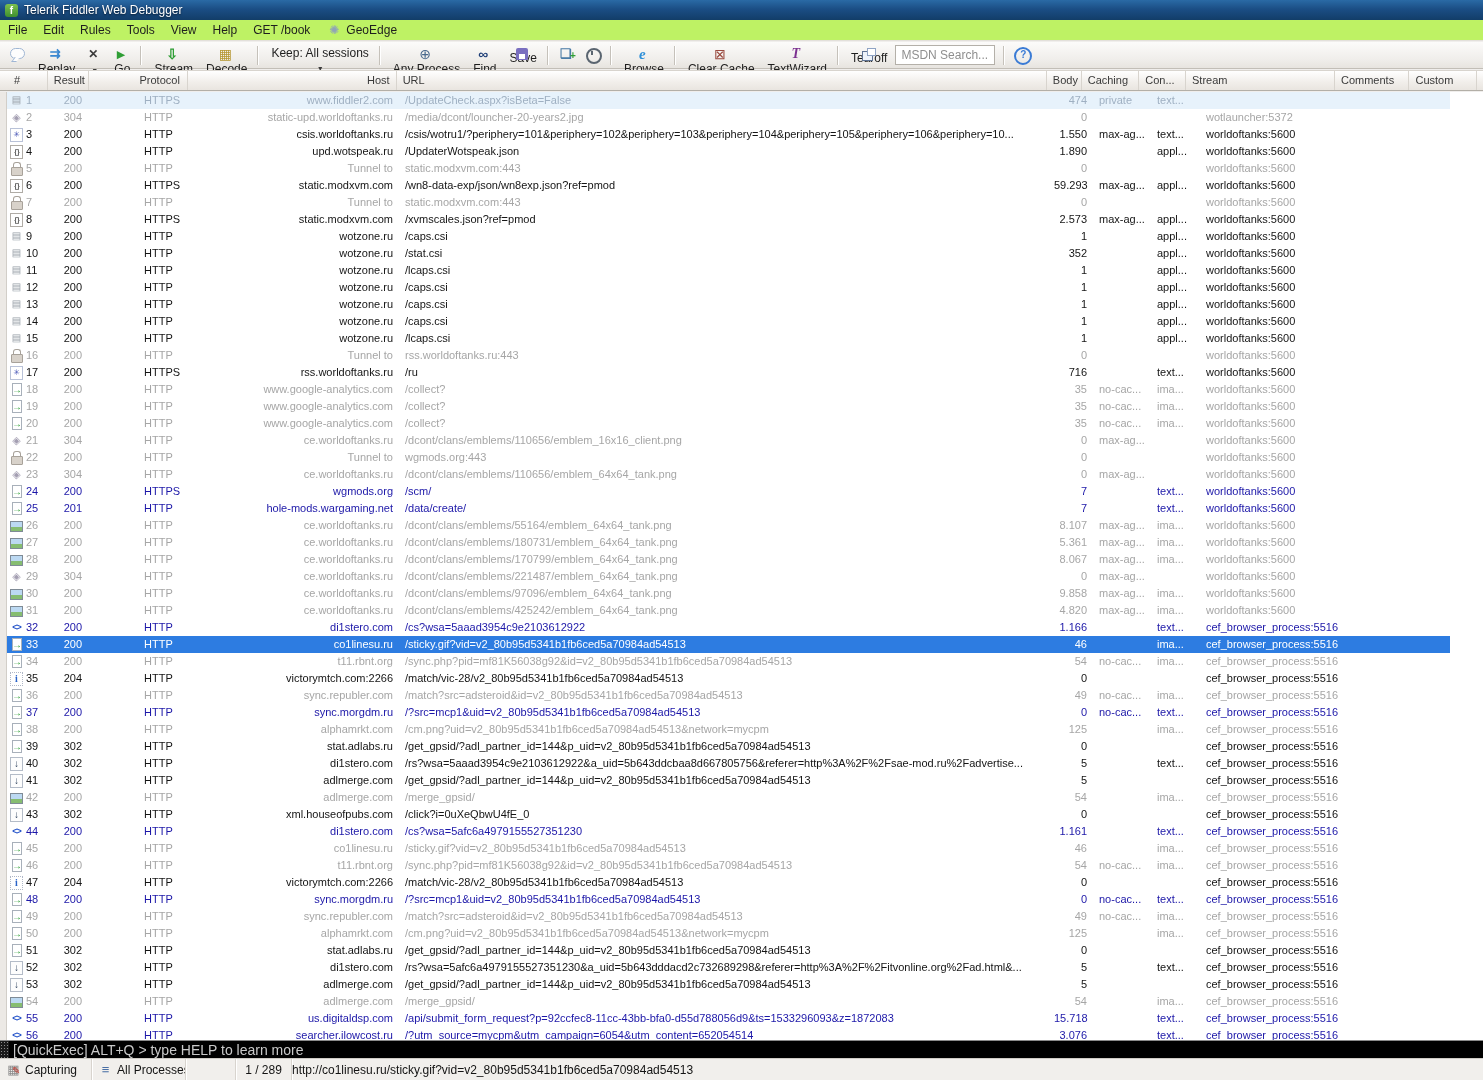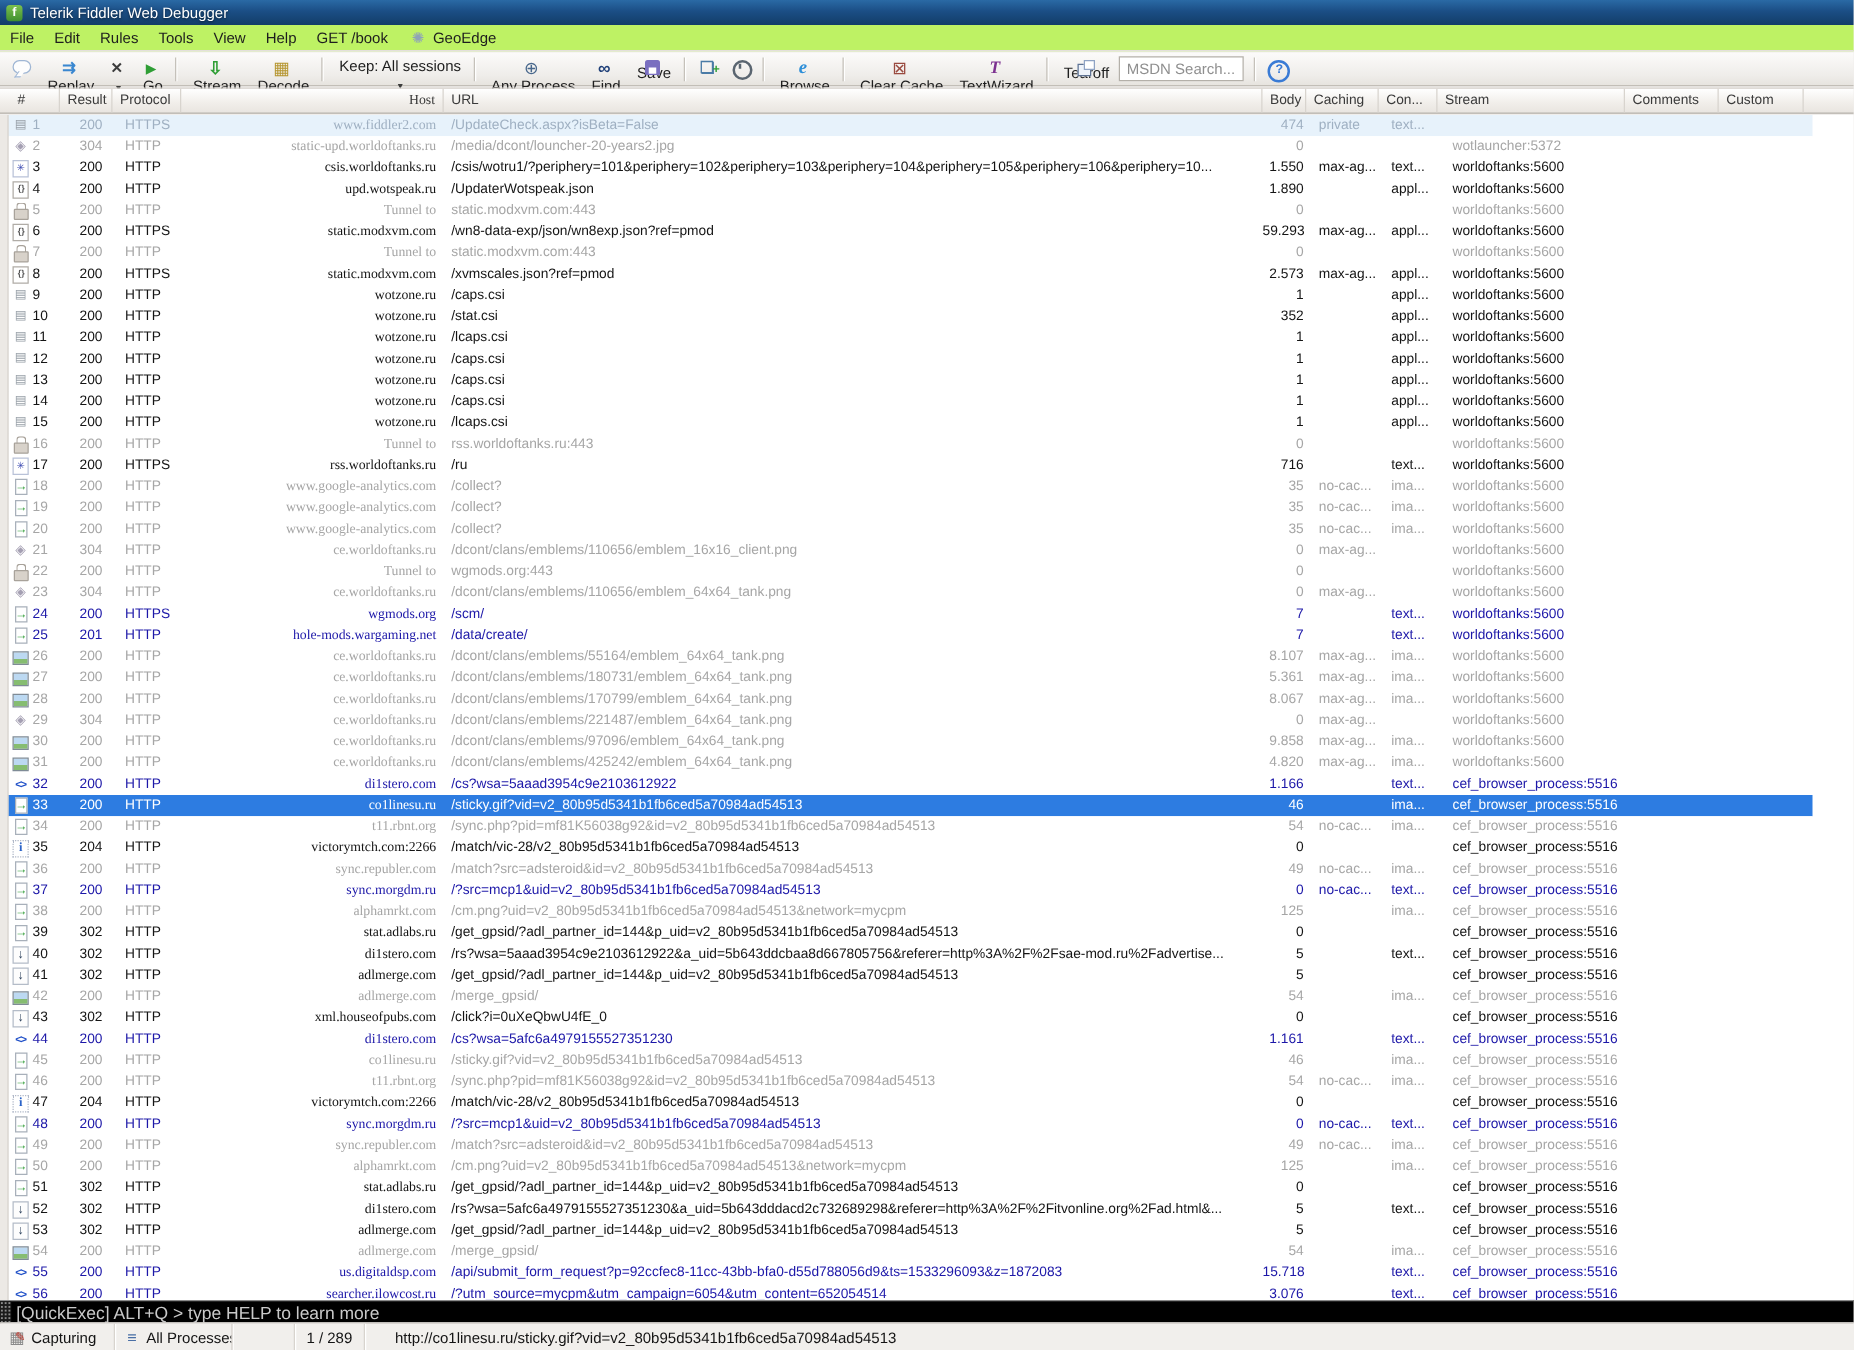--- a/index.html
+++ b/index.html
@@ -76,21 +76,21 @@
   .colheader { position:absolute; left:0; top:70px; width:1483px; height:21px; display:flex;
     background:linear-gradient(180deg,#ffffff,#f1eeea 60%,#e9e5e0);
     border-top:1px solid #d8d4ce; border-bottom:1px solid #b3afa7; font-size:11px; color:#3a3a3a; }
   .hcell { height:100%; line-height:19px; border-right:1px solid #d8d4ce; overflow:hidden;
     white-space:nowrap; padding-left:6px; }
   .hcell.c-num { padding-left:14px; }
   .hcell.c-host, .hcell.c-body { text-align:right; padding-right:6px; }
   .h-fill { flex:1; border-right:none; }
 
   
-  .c-num{width:48px;} .c-result{width:42px;} .c-protocol{width:55px;} .c-host{width:210px;font-family:Liberation Serif, serif;}
+  .c-num{width:48px;} .c-result{width:42px;} .c-protocol{width:55px;margin-left:44px;} .c-host{width:210px;}
   .c-url{width:655px;} .c-body{width:35px;} .c-caching{width:58px;} .c-con{width:47px;}
   .c-process{width:150px;} .c-comments{width:75px;} .c-custom{width:68px;}
 
   
   .list { position:absolute; left:0; top:92px; width:1483px; height:948px; background:#fff;
     overflow:hidden; display:flex; }
   .gutter { width:7px; height:100%; background:#ece9e5; border-right:1px solid #d2cec8; flex:none; }
   .rows { flex:1; }
   .row { display:flex; height:17px; line-height:17px; font-size:11px; color:#141414;
     background:#fff; white-space:nowrap; width:1443px; }
@@ -144,21 +144,21 @@
 
   
   .statusbar { position:absolute; left:0; top:1058px; width:1483px; height:22px; background:#f1efec;
     border-top:1px solid #cfccc6; display:flex; align-items:center; font-size:12px; color:#141414; }
   .sb-cell { height:100%; display:flex; align-items:center; border-right:1px solid #d8d4ce;
     box-shadow:1px 0 0 #fff; padding:0 6px; white-space:nowrap; overflow:hidden; }
   .sb-cap { width:92px; }
   .sb-proc { width:94px; }
   .sb-empty { width:50px; }
   .sb-count { width:56px; justify-content:center; }
-  .sb-url { flex:1; border-right:none; box-shadow:none; padding-left:24px; }
+  .sb-url { flex:1; border-right:none; box-shadow:none; padding-left:0; }
   .sbi { position:relative; display:inline-block; width:15px; height:15px; line-height:15px;
     text-align:center; margin-right:4px; flex:none; }
   .cap-icon::before { content:"▦"; color:#8a8a8a; font-size:13px; }
   .cap-icon::after { content:"✎"; position:absolute; left:6px; top:1px; color:#c23a2f; font-size:10px; }
   .filter-icon::before { content:"≡"; color:#4a6fa5; font-weight:bold; font-size:13px; }
 </style>
 </head>
 <body>
 
 <div class="app">

